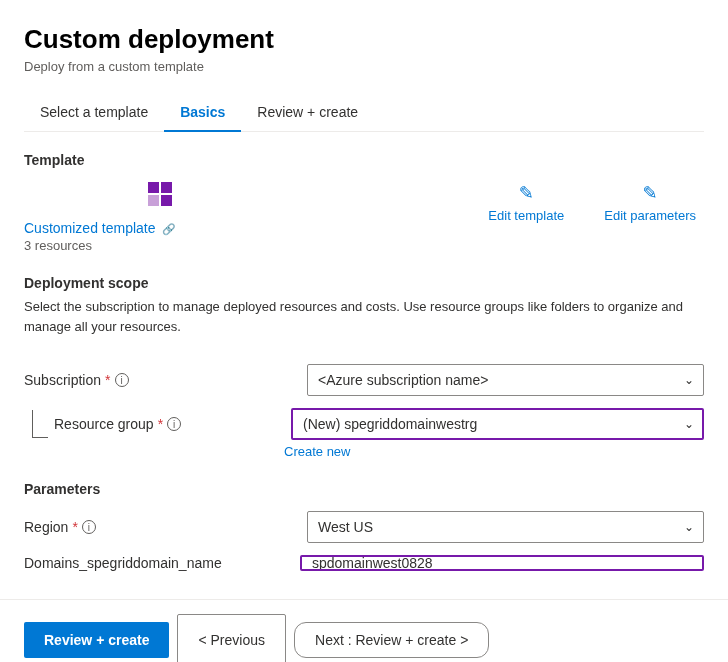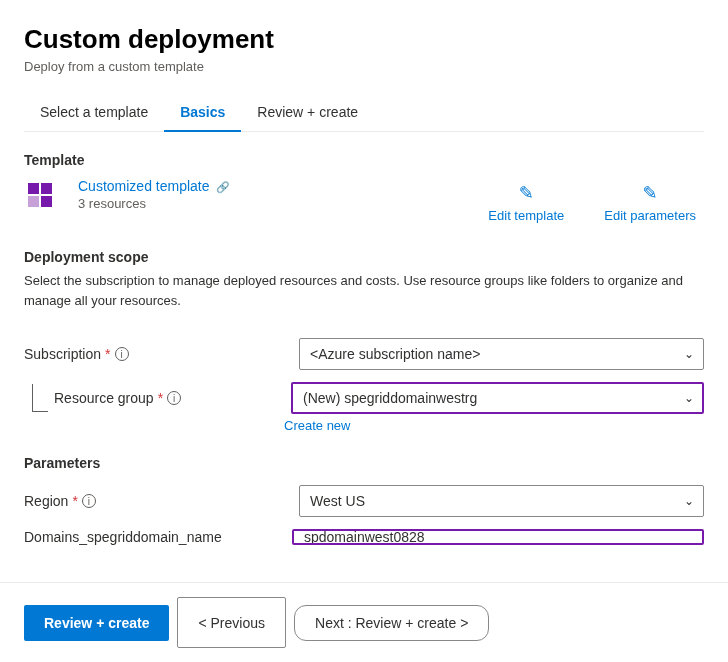--- a/index.html
+++ b/index.html
@@ -57,21 +57,22 @@
       margin-bottom: 10px;
     }
     .template-row {
       display: flex;
       align-items: flex-start;
       justify-content: space-between;
     }
     .template-left {
       display: flex;
       align-items: flex-end;
-      gap: 22px;
+      gap: 10px;
+      flex-direction: column;
     }
     .template-icon {
       width: 32px;
       height: 32px;
       display: flex;
       align-items: center;
       justify-content: center;
       flex-shrink: 0;
     }
     .template-grid-icon {
@@ -129,21 +130,21 @@
     .scope-description {
       font-size: 13px;
       color: #323130;
       line-height: 1.5;
       margin-bottom: 28px;
     }
     .form-row {
       display: flex;
       align-items: center;
       margin-bottom: 12px;
-      gap: 8px;
+      gap: 16px;
     }
     .form-label {
       width: 260px;
       font-size: 14px;
       color: #323130;
       flex-shrink: 0;
       display: flex;
       align-items: center;
       gap: 4px;
     }

